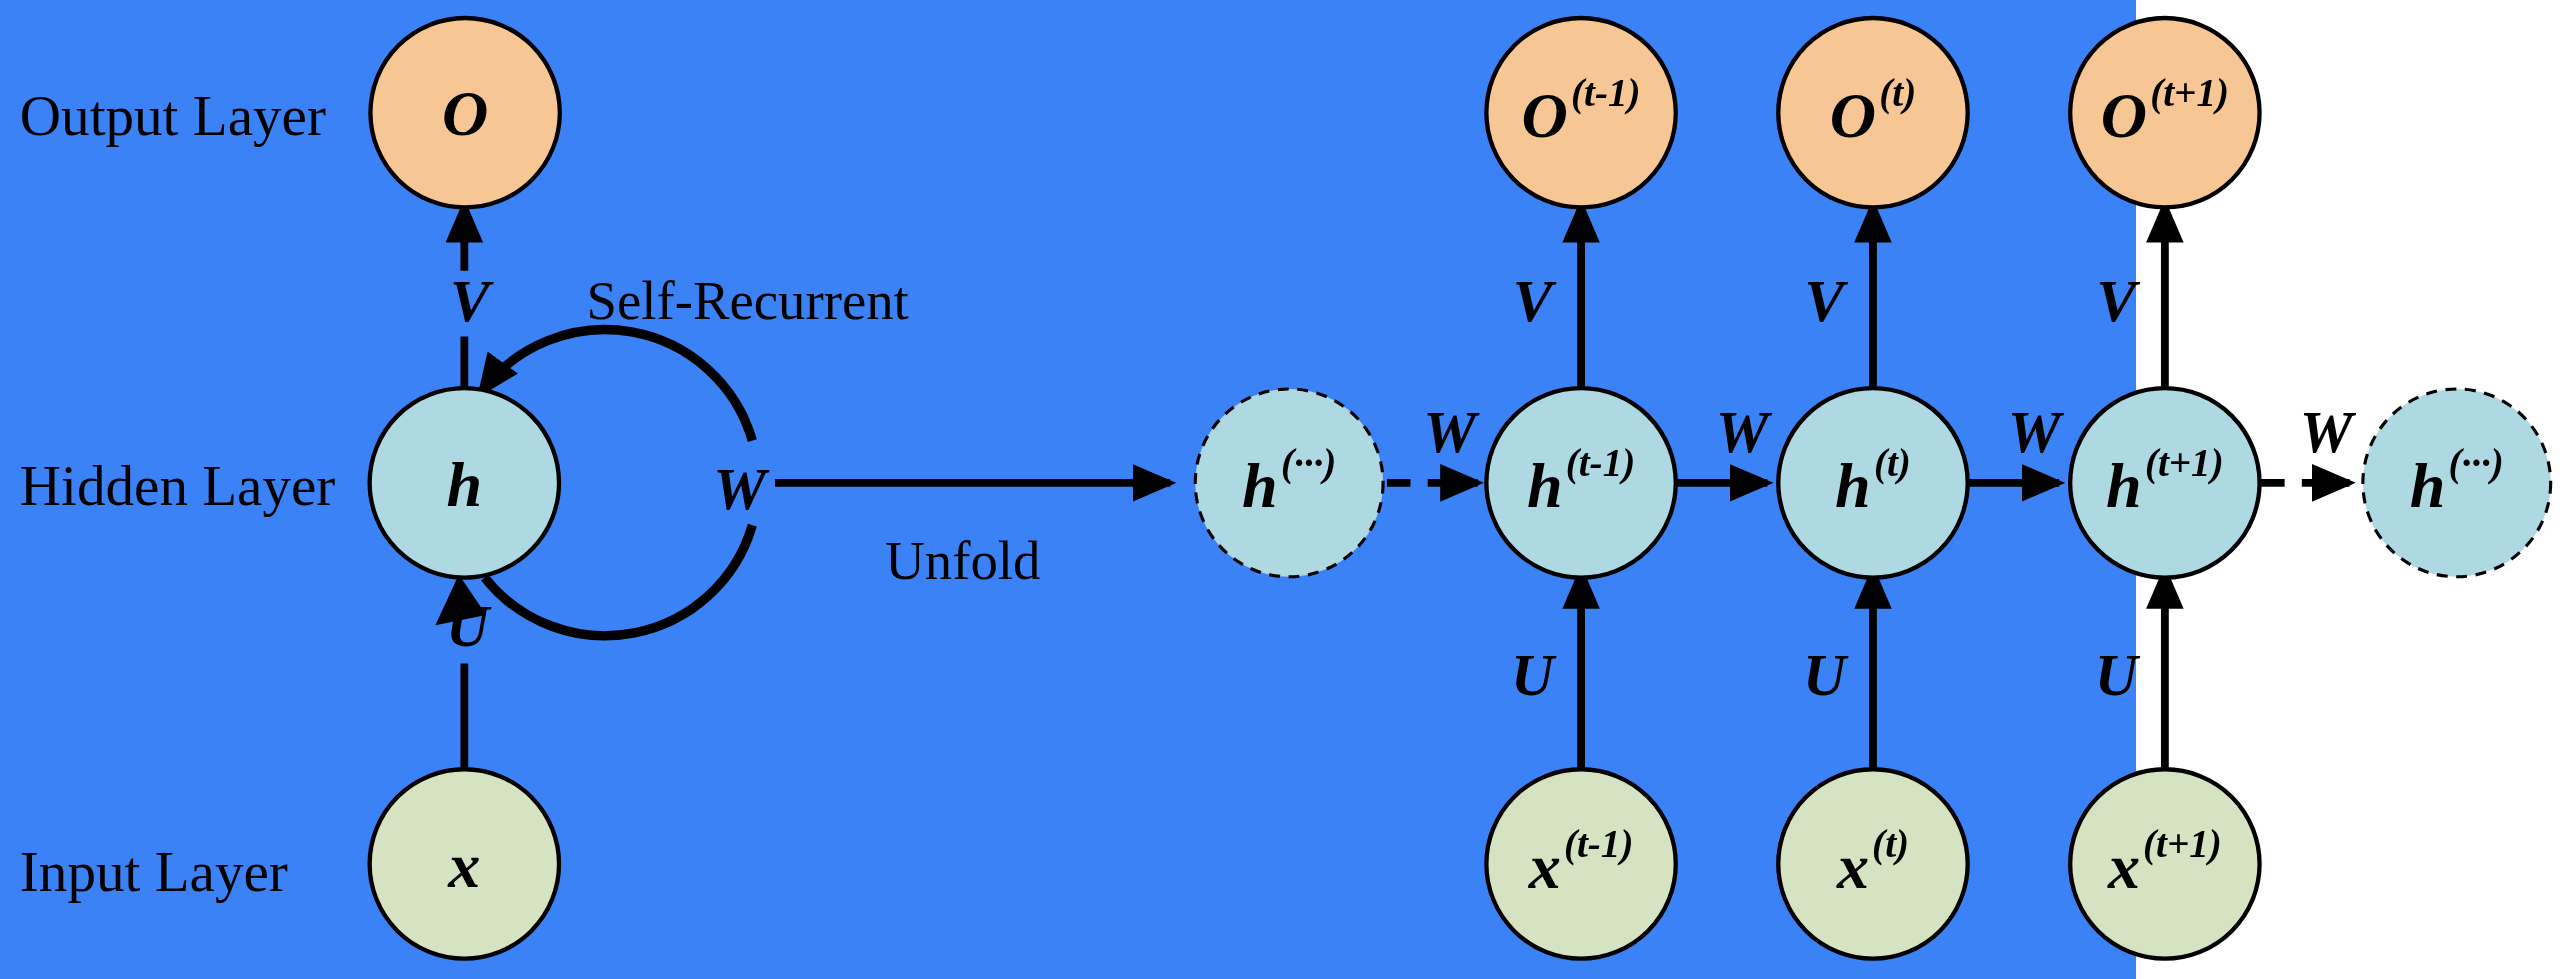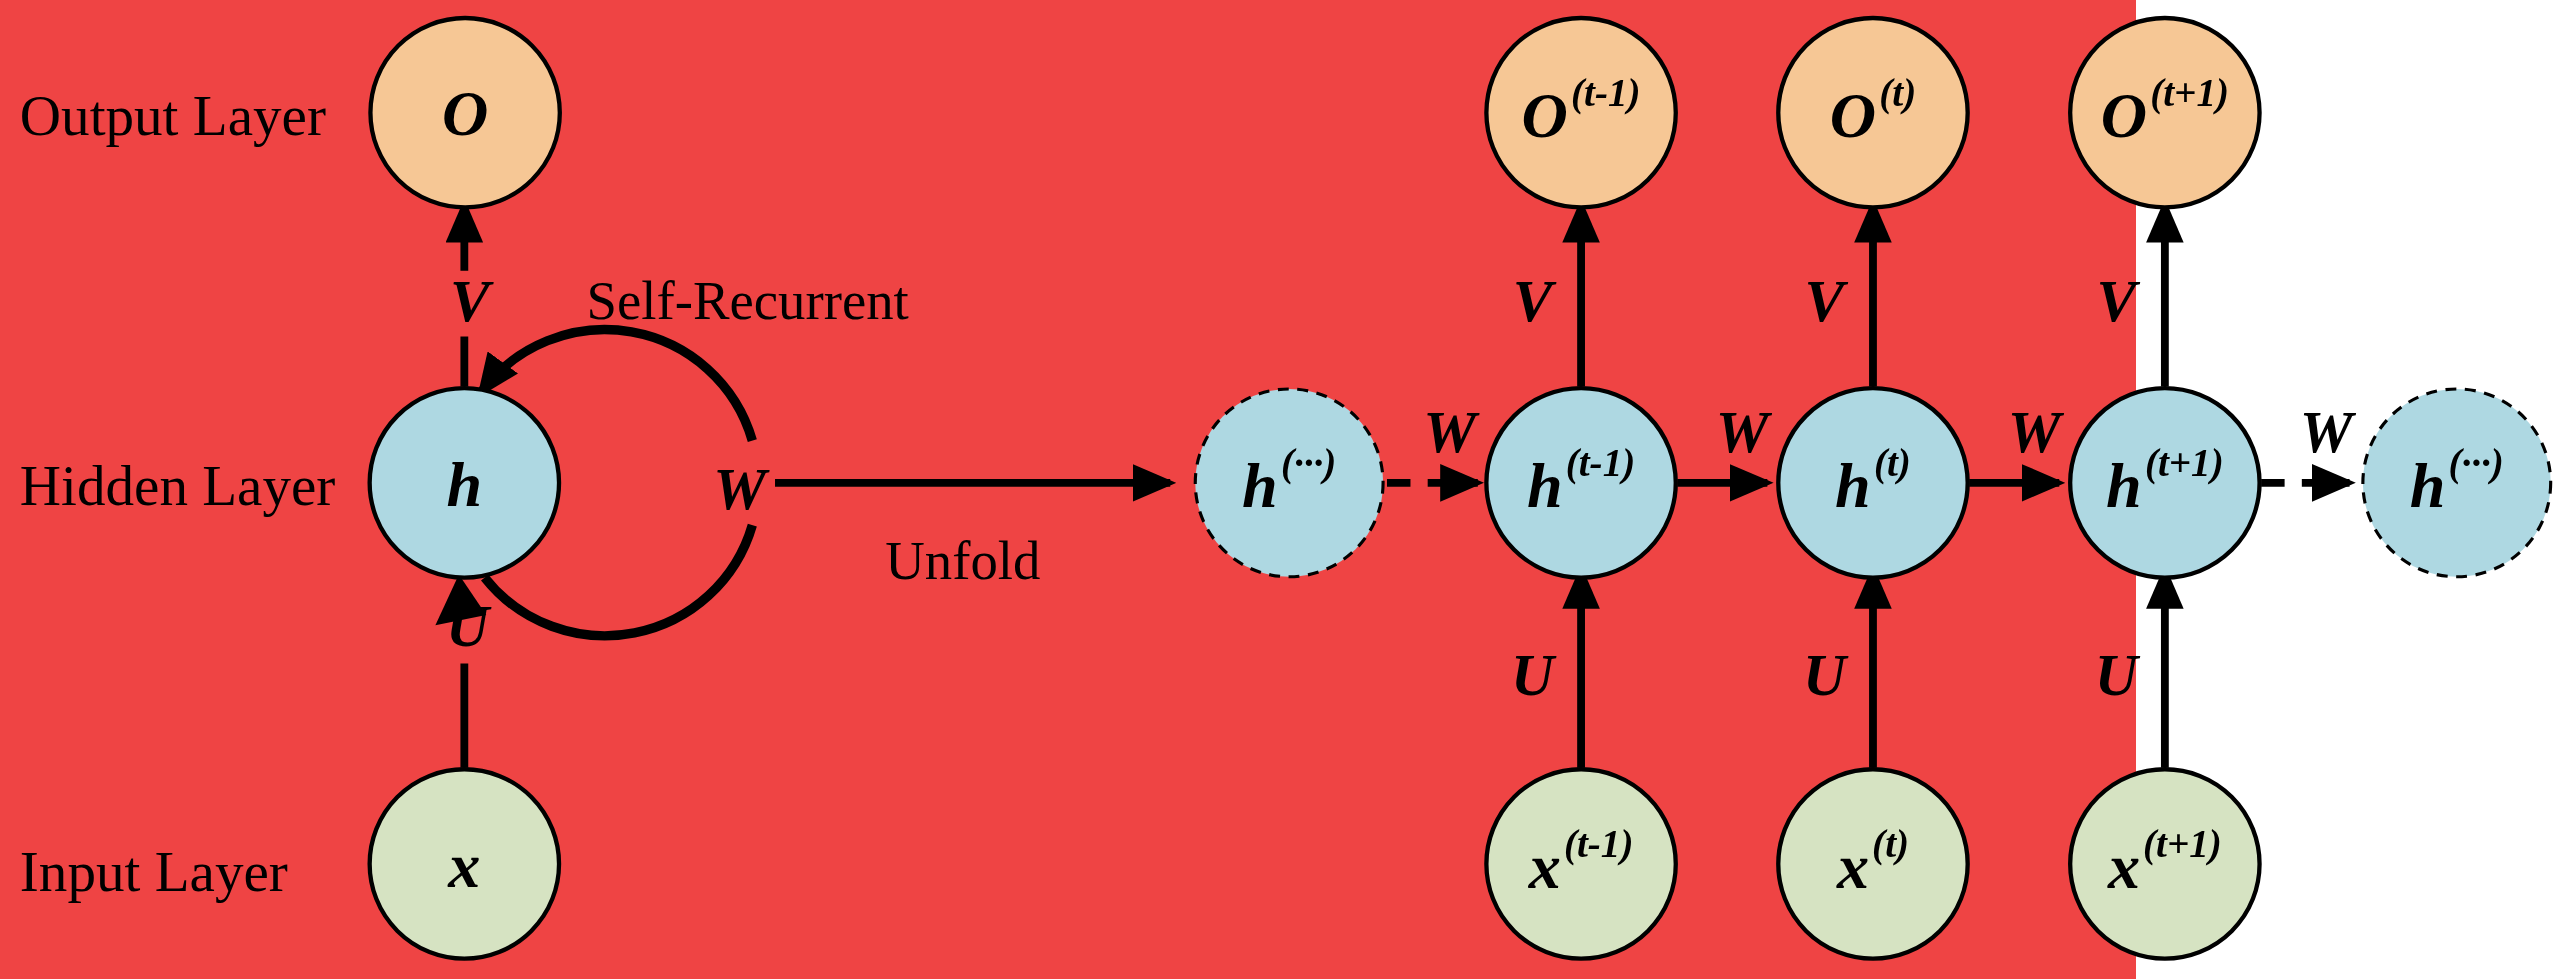--- a/index.html
+++ b/index.html
@@ -1,16 +1,16 @@
 <!DOCTYPE html>
 <html style="font-size:12.5px"><head>
 <meta charset="utf-8">
 <style>
   html,body{margin:0;padding:0;background:#ffffff;}
-  .stage{width:2136px;height:979px;position:relative;background:#ef4444;}
+  .stage{width:2136px;height:979px;position:relative;background:#3b82f6;}
   svg{display:block;}
   text{fill:#000000;font-family:"Liberation Serif","DejaVu Serif",serif;}
   .layer-label{font-size:73px;}
   .caption{font-size:70px;}
   .edge-label{font-size:76px;font-weight:bold;font-style:italic;}
   .node-letter{font-size:82px;font-weight:bold;font-style:italic;}
   .node-sup{font-size:50px;}
   .node{stroke:#000000;stroke-width:5.5;}
   .ghost{stroke:#000000;stroke-width:4;stroke-dasharray:14 11;}
   .edge{stroke:#000000;stroke-width:10;fill:none;}

